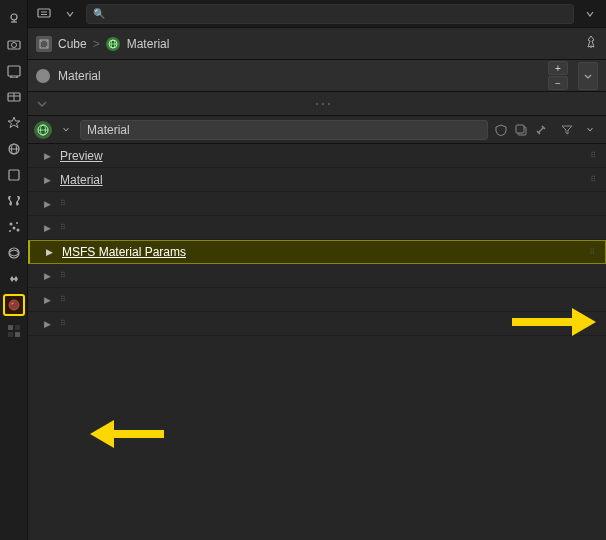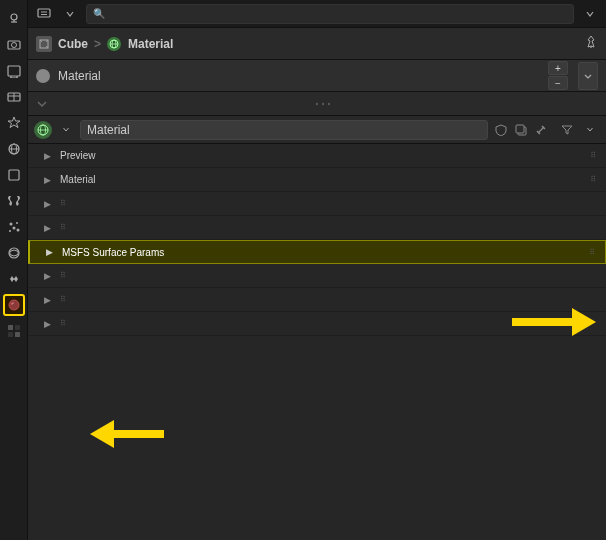--- a/index.html
+++ b/index.html
@@ -108,21 +108,20 @@
       gap: 6px;
       border-bottom: 1px solid #111;
     }
 
     .breadcrumb {
       display: flex;
       align-items: center;
       gap: 4px;
       color: #ccc;
       font-size: 12px;
-      font-weight: bold;
     }
 
     .breadcrumb-icon {
       width: 16px;
       height: 16px;
       background: #555;
       border-radius: 2px;
       display: flex;
       align-items: center;
       justify-content: center;
@@ -268,22 +267,23 @@
     }
 
     .prop-chevron {
       color: #888;
       font-size: 9px;
       width: 10px;
     }
 
     .prop-label {
       flex: 1;
-      font-size: 10px;
+      font-size: 12px;
       color: #ccc;
+      text-decoration: underline;
     }
 
     .prop-dots {
       color: #555;
       font-size: 8px;
       letter-spacing: 2px;
     }
 
     
     .annotations {
@@ -556,21 +556,21 @@
         <span class="prop-dots">⠿</span>
       </div>
 
       <div class="prop-item">
         <span class="prop-chevron">▶</span>
         <span class="prop-dots">⠿</span>
       </div>
 
       <div class="prop-item highlighted">
         <span class="prop-chevron" style="color:#ccc;">▶</span>
-        <span class="prop-label" style="color:#fff; font-weight:500;">MSFS Surface Params</span>
+        <span class="prop-label" style="color:#fff; font-weight:500;">MSFS Material Params</span>
         <span class="prop-dots">⠿</span>
       </div>
 
       <div class="prop-item">
         <span class="prop-chevron">▶</span>
         <span class="prop-dots">⠿</span>
       </div>
 
       <div class="prop-item">
         <span class="prop-chevron">▶</span>

